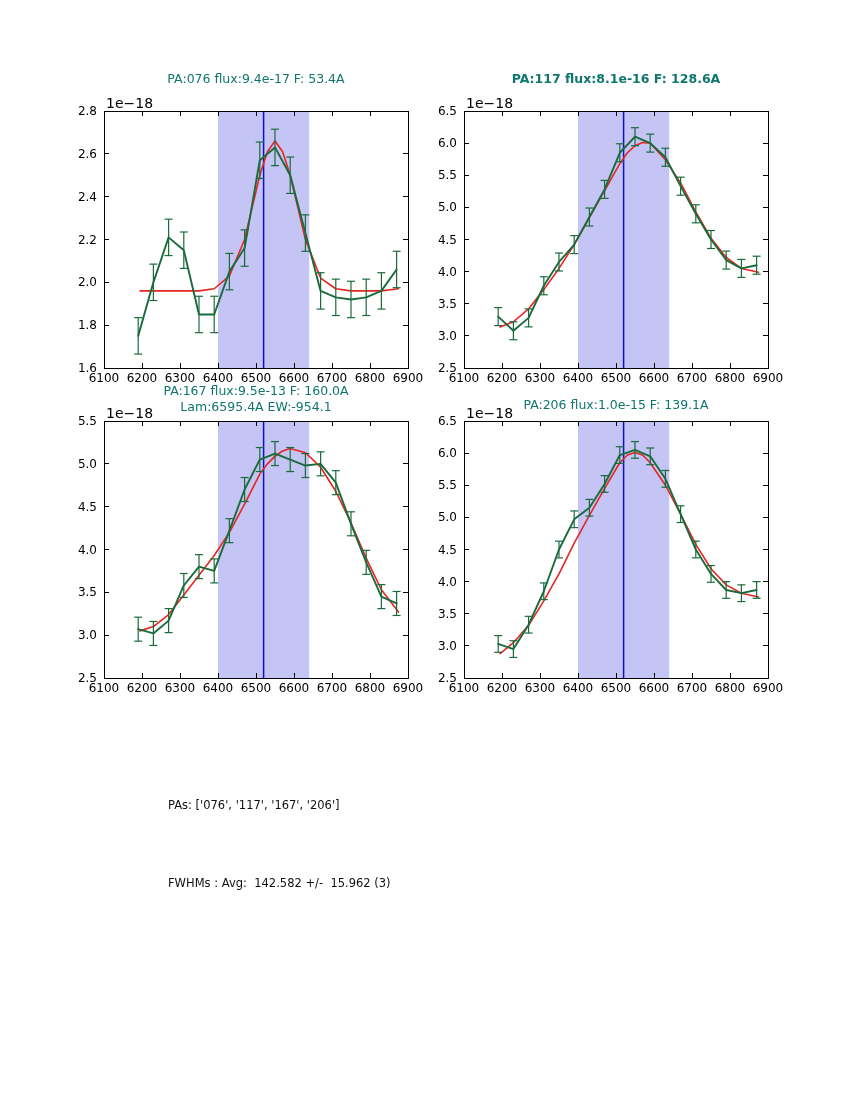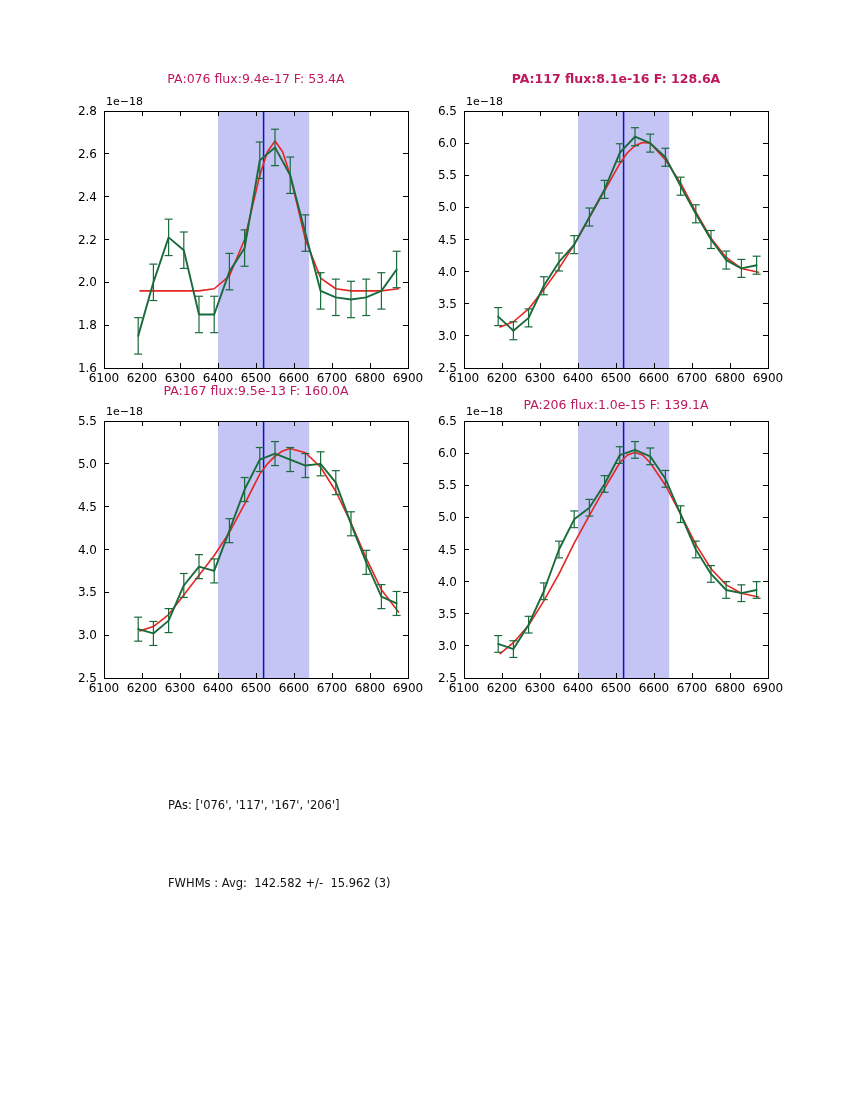--- a/index.html
+++ b/index.html
@@ -1,35 +1,36 @@
 <!DOCTYPE html>
 <html><head>
 <meta charset="utf-8">
 <style>
   html,body{margin:0;padding:0;background:#ffffff;}
   .page{position:relative;width:850px;height:1100px;background:#ffffff;overflow:hidden;
         font-family:"DejaVu Sans","Liberation Sans",sans-serif;color:#000;}
   #plot-svg{position:absolute;left:0;top:0;}
-  .sp-title{position:absolute;width:304px;text-align:center;font-size:12.5px;line-height:16px;color:#be185d;}
-  .offset{position:absolute;font-size:11px;color:#000;}
+  .sp-title{position:absolute;width:304px;text-align:center;font-size:12.5px;line-height:16px;color:#0f766e;}
+  .offset{position:absolute;font-size:14px;color:#000;}
   .stats{position:absolute;left:168px;top:740px;font-size:11.5px;line-height:26px;white-space:pre;color:#111;}
 </style>
 </head>
 <body>
 
 <div class="page">
 
   <div class="sp-title" style="left:104px;top:71px;">
     <div>PA:076 flux:9.4e-17 F: 53.4A</div>
   </div>
   <div class="sp-title" style="left:464px;top:71px;font-weight:bold;">
     <div>PA:117 flux:8.1e-16 F: 128.6A</div>
   </div>
   <div class="sp-title" style="left:104px;top:383px;">
     <div>PA:167 flux:9.5e-13 F: 160.0A</div>
+    <div>Lam:6595.4A EW:-954.1</div>
   </div>
   <div class="sp-title" style="left:464px;top:397px;">
     <div>PA:206 flux:1.0e-15 F: 139.1A</div>
   </div>
 
   <div class="offset" style="left:106px;top:95px;">1e−18</div>
   <div class="offset" style="left:466px;top:95px;">1e−18</div>
   <div class="offset" style="left:106px;top:405px;">1e−18</div>
   <div class="offset" style="left:466px;top:405px;">1e−18</div>
 

